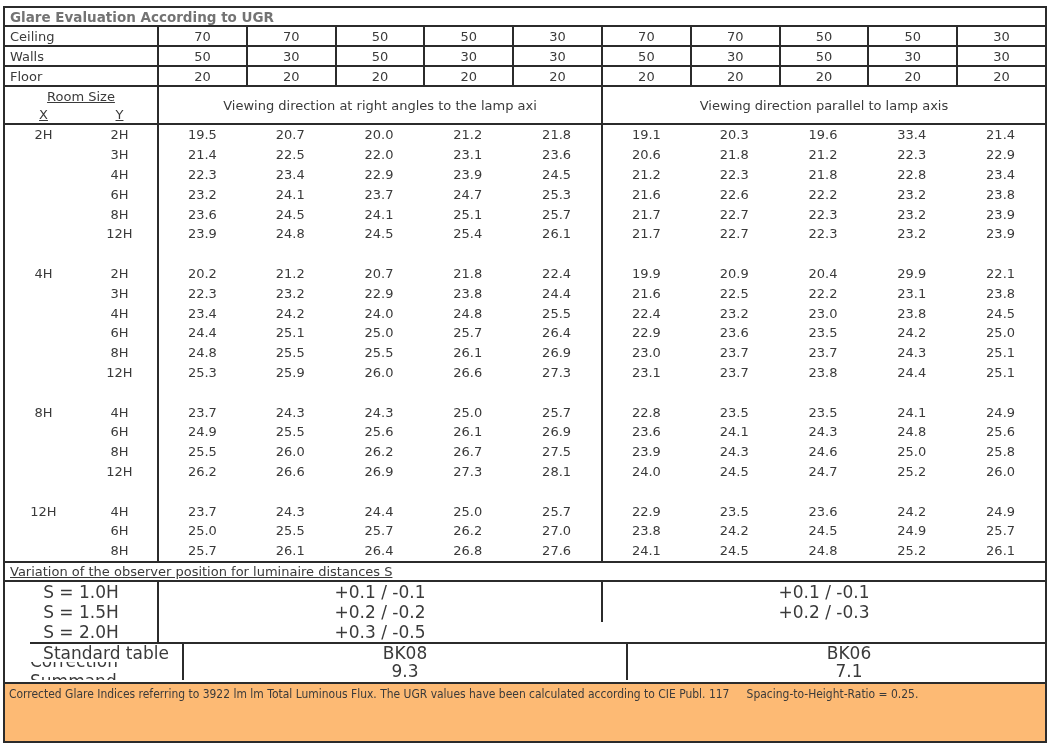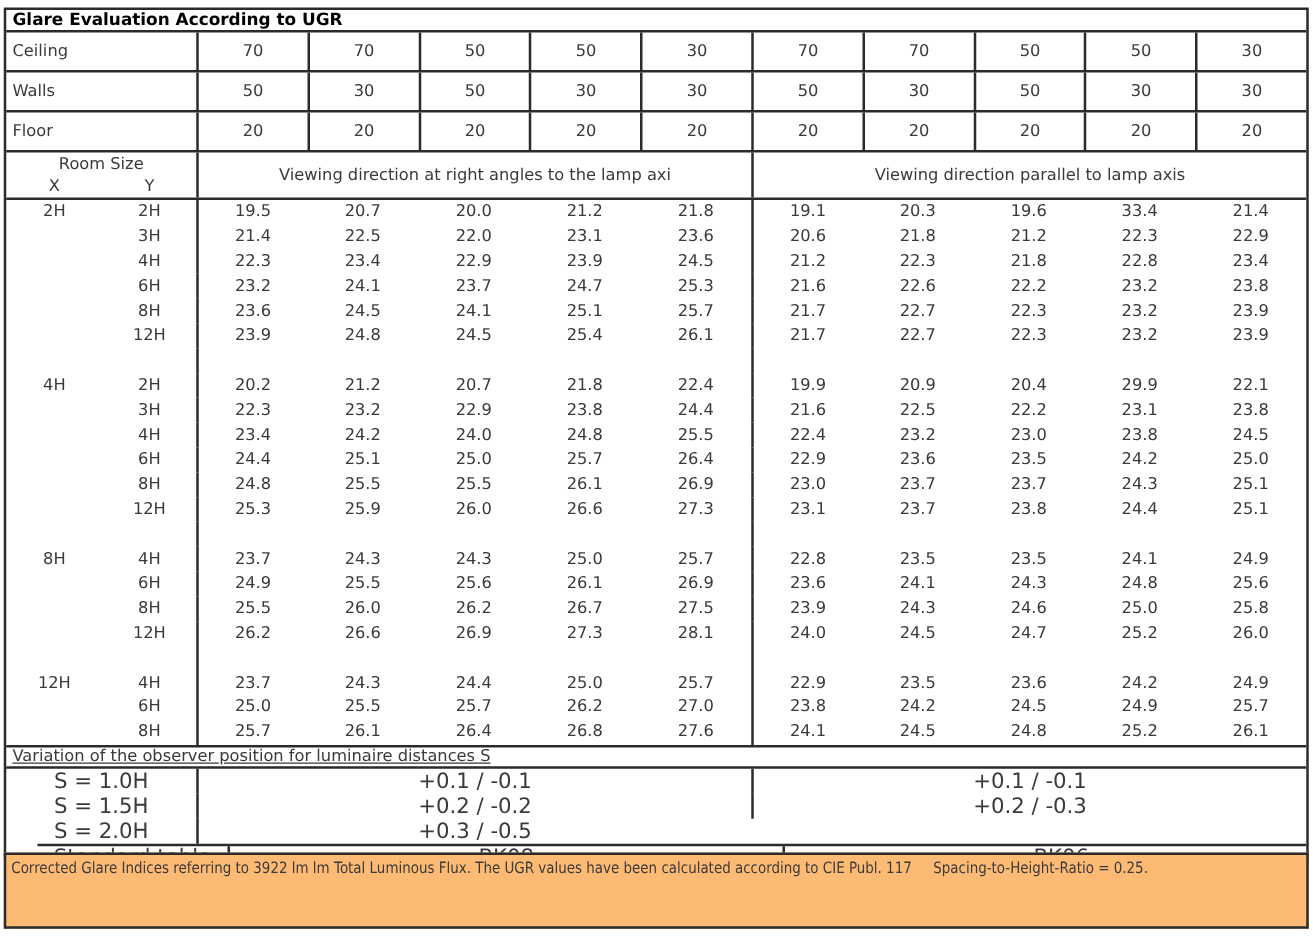--- a/index.html
+++ b/index.html
@@ -15,35 +15,35 @@
     position: absolute; left: 3px; top: 6px;
     width: 1044px; height: 680px;
     border: 2px solid #2b2b2b;
     background: #fff;
     display: flex; flex-direction: column;
   }
 
   .title-row {
     height: 19px; border-bottom: 2px solid #2b2b2b;
     display: flex; align-items: center; padding-left: 5px;
-    font-weight: bold; font-size: 13.5px; color: #000000;
+    font-weight: bold; font-size: 13.5px; color: #737373;
   }
 
   .surface-row {
     display: grid; grid-template-columns: 152px repeat(10, 88.8px);
-    height: 32px; border-bottom: 2px solid #2b2b2b; font-size: 13px;
+    height: 20px; border-bottom: 2px solid #2b2b2b; font-size: 13px;
   }
   .surface-label { display: flex; align-items: center; padding-left: 5px; }
   .surface-cell { display: flex; align-items: center; justify-content: center; border-left: 2px solid #2b2b2b; }
 
   .hdr {
     display: grid; grid-template-columns: 152px 444px 444px;
     height: 38px; border-bottom: 2px solid #2b2b2b; font-size: 13px;
   }
-  .hdr-left { display: flex; flex-direction: column; }
+  .hdr-left { display: flex; flex-direction: column; text-decoration: underline; }
   .hdr-roomsize { height: 19px; display: flex; align-items: center; justify-content: center; }
   .hdr-xy { height: 17px; display: grid; grid-template-columns: 77px 75px; }
   .hdr-xy span { display: flex; align-items: center; justify-content: center; }
   .hdr-mid, .hdr-right {
     border-left: 2px solid #2b2b2b;
     display: flex; align-items: center; justify-content: center;
   }
 
   .data-row {
     display: grid; grid-template-columns: 77px 75px repeat(10, 88.8px);

